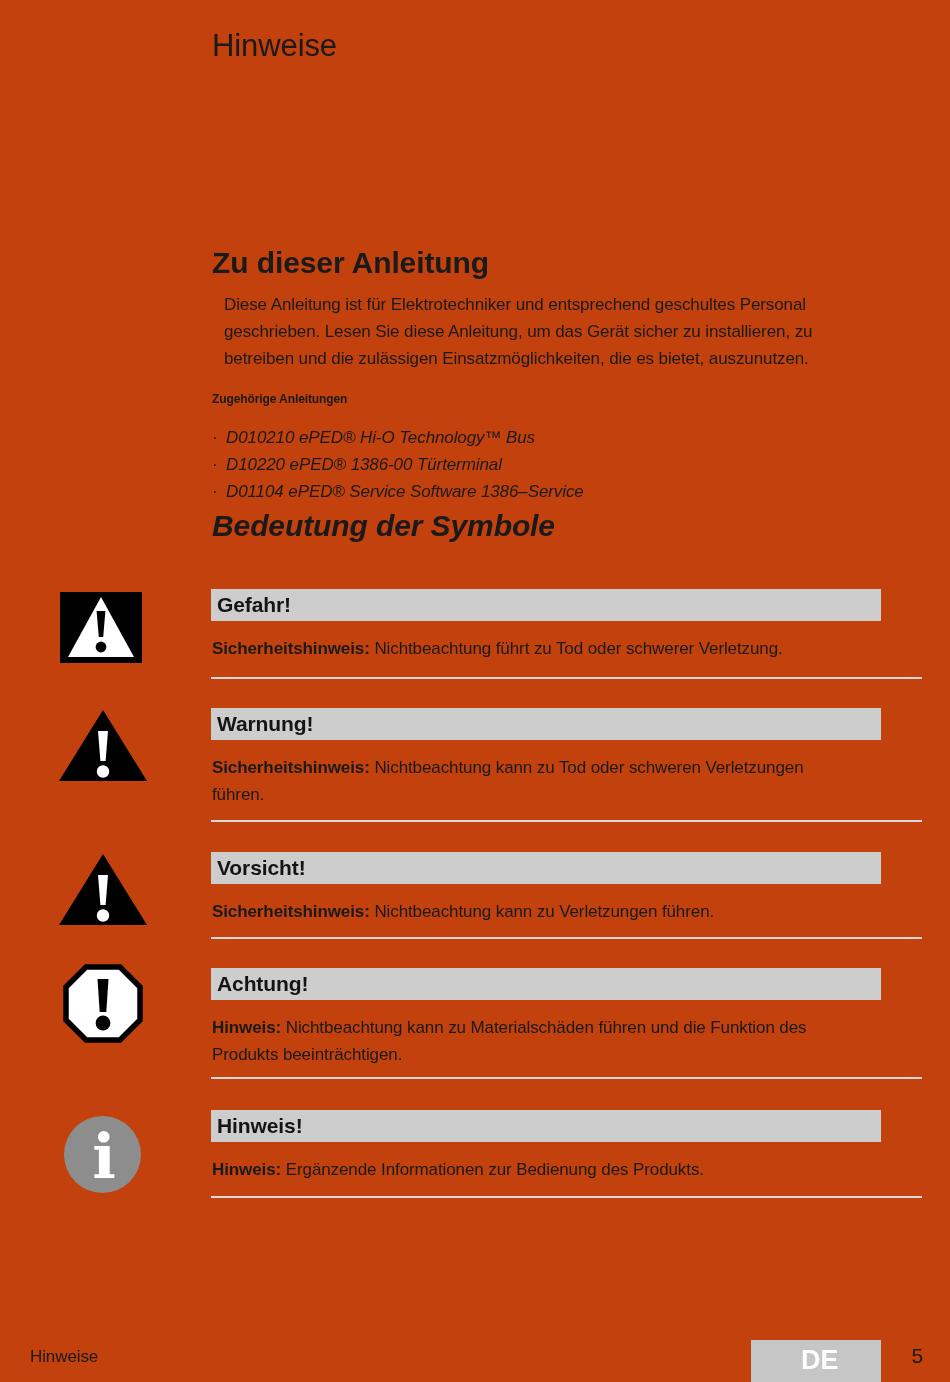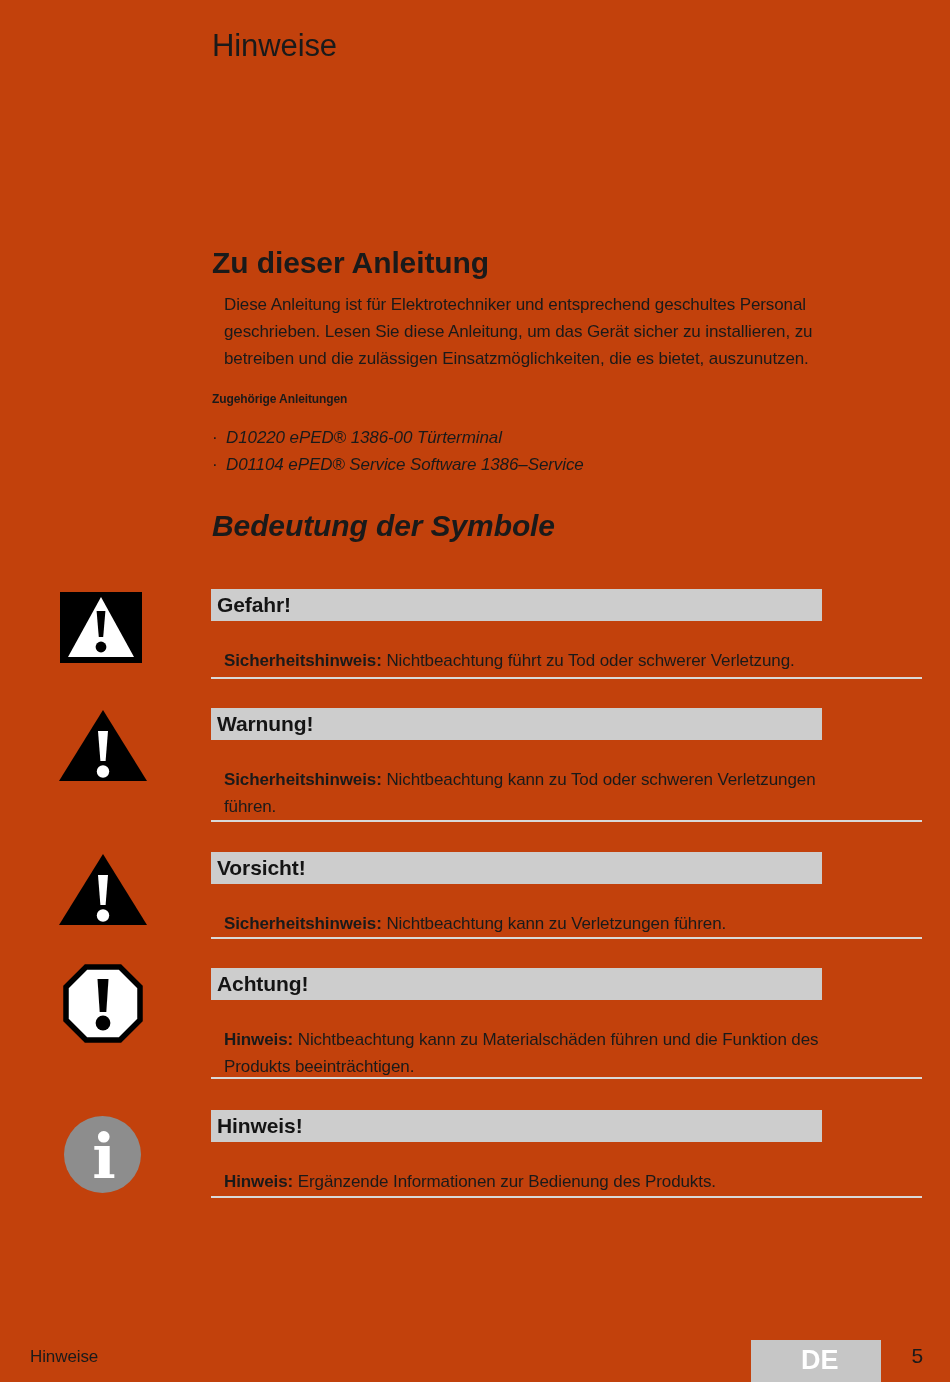--- a/index.html
+++ b/index.html
@@ -21,26 +21,26 @@
     font-size:17px; line-height:27px; white-space:pre-line;
   }
   .h3-related { position:absolute; left:212px; top:392px; font-size:12px; font-weight:bold; margin:0; }
   .related-list { position:absolute; left:212px; top:424px; margin:0; padding:0; list-style:none; }
   .related-list li { font-size:17px; line-height:27px; font-style:italic; }
   .bullet { font-style:normal; display:inline-block; width:14px; color:#1a1a1a; }
 
   .symbol-row { position:absolute; left:0; width:950px; }
   .sym-icon { position:absolute; display:block; }
   .sym-bar {
-    position:absolute; left:211px; top:0; width:611px; height:32px;
+    position:absolute; left:211px; top:0; width:670px; height:32px;
     background:#cdcdcd; box-sizing:border-box; padding-left:6px;
   }
   .sym-bar span { font-size:21px; font-weight:bold; line-height:31px; color:#141414; }
   .sym-body {
-    position:absolute; left:212px; top:46px; width:716px; margin:12px;
+    position:absolute; left:212px; top:46px; width:716px; margin:0;
     font-size:17px; line-height:27px; white-space:pre-line;
   }
   .rule { position:absolute; left:211px; width:711px; height:2px; background:#d9d9d9; }
 
   .footer-left { position:absolute; left:30px; top:1347px; font-size:17px; }
   .lang-badge {
     position:absolute; left:751px; top:1340px; width:87px; height:58px;
     background:#c6c6c6;
     padding-left:43px;
   }
@@ -59,20 +59,21 @@
 
   <h2 class="h2 h2-zu">Zu dieser Anleitung</h2>
 
   <p class="intro-body">Diese Anleitung ist für Elektrotechniker und entsprechend geschultes Personal
 geschrieben. Lesen Sie diese Anleitung, um das Gerät sicher zu installieren, zu
 betreiben und die zulässigen Einsatzmöglichkeiten, die es bietet, auszunutzen.</p>
 
   <h3 class="h3-related">Zugehörige Anleitungen</h3>
 
   <ul class="related-list">
+    <li><span class="bullet">·</span><span>D010210 ePED® Hi-O Technology™ Bus</span></li>
     <li><span class="bullet">·</span><span>D10220 ePED® 1386-00 Türterminal</span></li>
     <li><span class="bullet">·</span><span>D01104 ePED® Service Software 1386–Service</span></li>
   </ul>
 
   <h2 class="h2 h2-symbole">Bedeutung der Symbole</h2>
 
   <section class="symbol-row" style="top:589px;">
     <span class="sym-icon" style="left:60px; top:3px; width:82px; height:71px;">
       <svg width="82" height="71" viewBox="0 0 82 71">
         <rect x="0" y="0" width="82" height="71" fill="#000"></rect>

